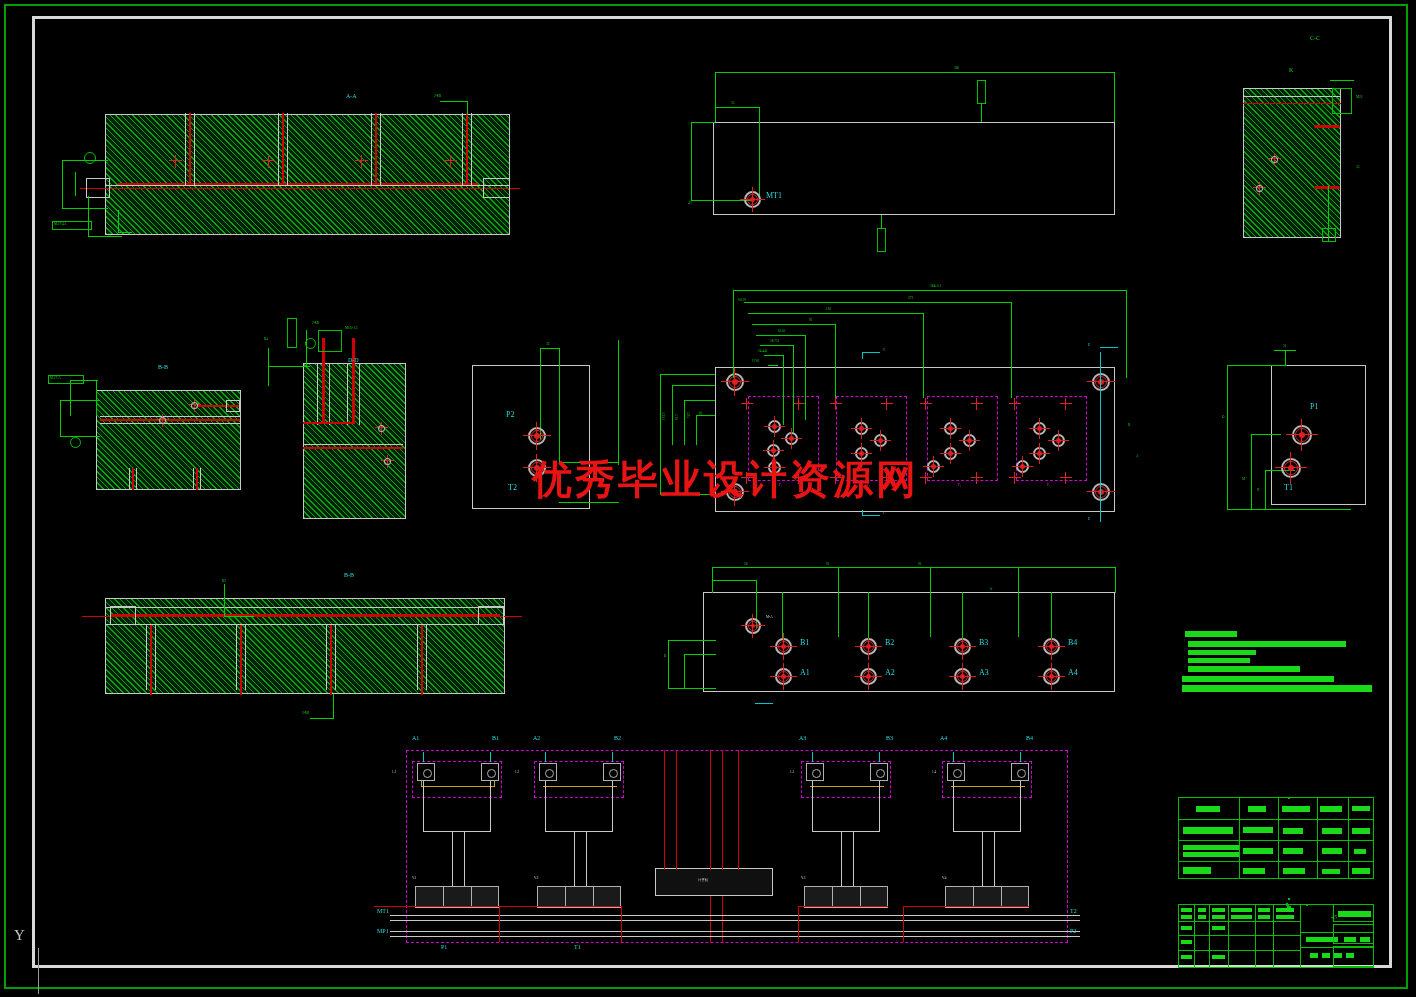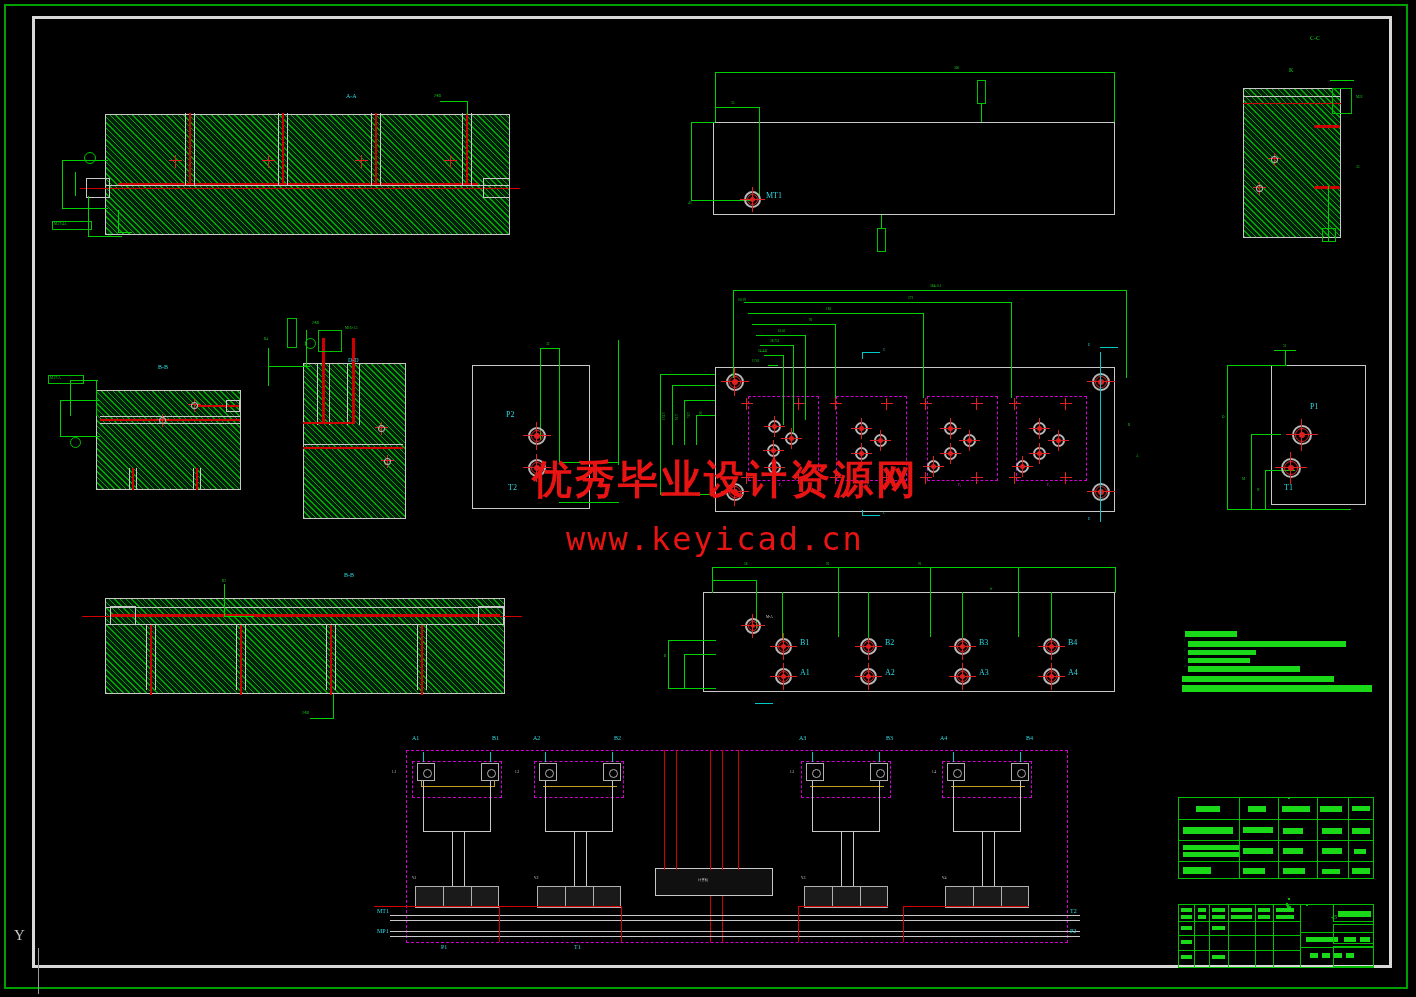--- a/index.html
+++ b/index.html
@@ -1018,15 +1018,14 @@
     <div class="tb" style="left:1333px;top:904px;width:41px;height:18px;border:1px solid #00c000;">
       <div class="bar" style="left:4px;top:6px;width:33px;height:6px;"></div>
     </div>
     <div class="tb" style="left:1333px;top:924px;width:41px;height:20px;border:1px solid #00c000;"></div>
     <div class="tb" style="left:1333px;top:946px;width:41px;height:21px;border:1px solid #00c000;">
       <div class="lbl lbl-green sm" style="left:12px;top:6px;font-style:italic;">A0</div>
     </div>
   </div>
 
   <div class="wm1">优秀毕业设计资源网</div>
-  <div class="wm2">www.keyicad.cn</div>
 
 </div>
 
 </body></html>

